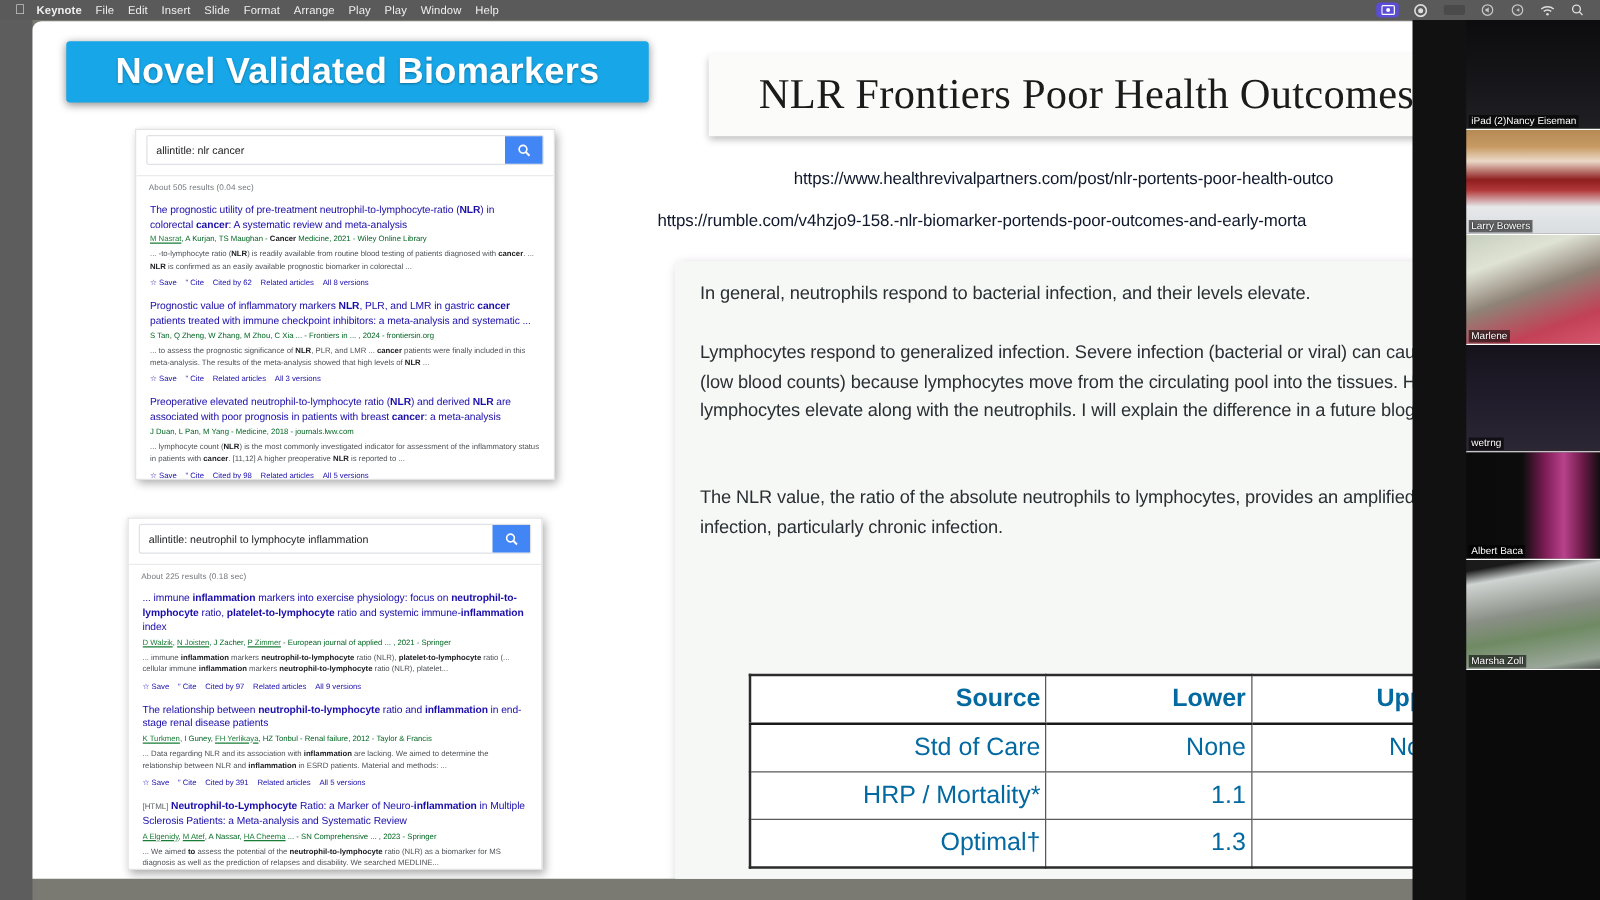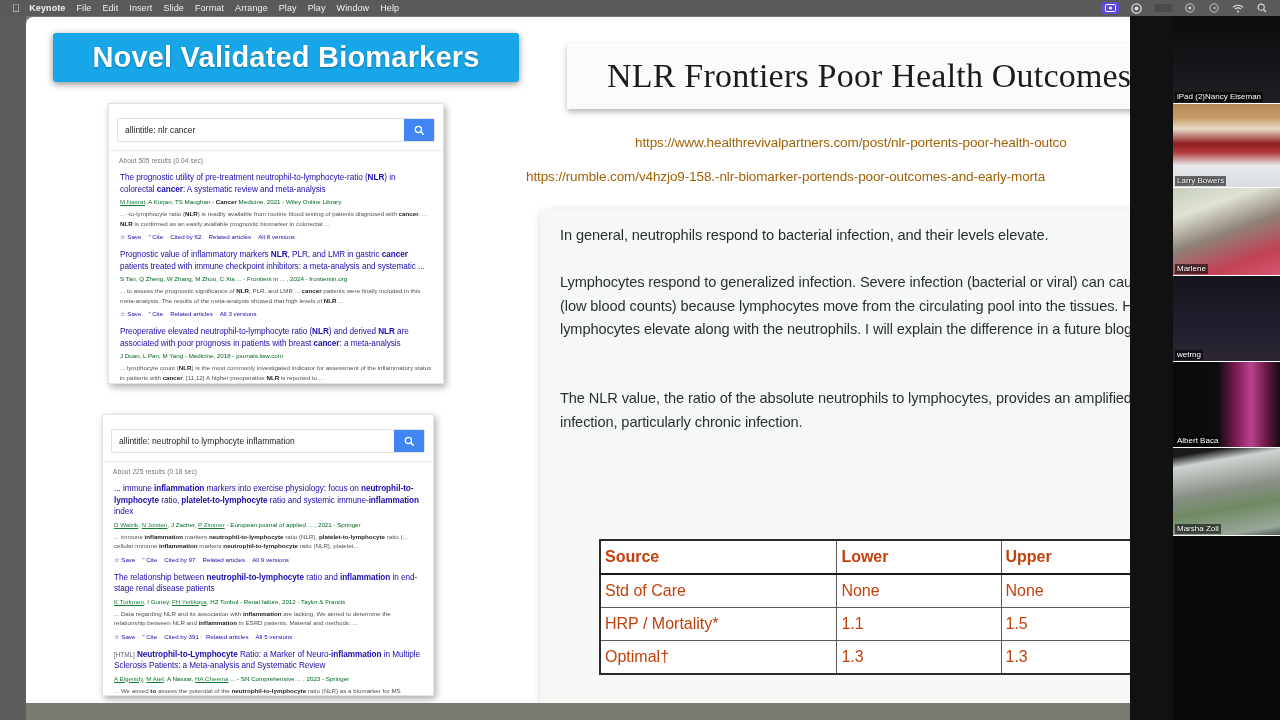--- a/index.html
+++ b/index.html
@@ -62,21 +62,21 @@
     position: absolute; background: #ffffff;
     box-shadow: 2px 3px 7px rgba(0,0,0,.33);
     border: 1px solid #e3e3e3;
     overflow: hidden;
   }
   #gs-card-1 { left: 82px; top: 86px; width: 336px; height: 281px; }
   #gs-card-2 { left: 76px; top: 397px; width: 332px; height: 282px; }
 
   .gs-searchbar {
     display: flex; align-items: stretch; height: 24px;
-    margin: 14px 8px 0 8px;
+    margin: 4px 8px 0 8px;
     border: 1px solid #dfe1e5; border-radius: 2px;
     background: #fff;
     gap: 43px;
   }
   .gs-query {
     flex: 1; display: flex; align-items: center;
     padding-left: 7px; font-size: 8.5px; color: #202124;
     white-space: nowrap; overflow: hidden;
   }
   .gs-searchbtn {
@@ -116,21 +116,21 @@
   #blog-head {
     position: absolute; left: 541px; top: 26px; width: 620px; height: 66px;
     background: #fbfbf9; box-shadow: 0 3px 6px rgba(0,0,0,.28);
     display: flex; align-items: center;
   }
   #blog-head span {
     font-family: "Liberation Serif", serif; font-size: 34px; color: #1b1b1b;
     padding-left: 40px; white-space: nowrap; letter-spacing: .2px;
   }
   .blog-url {
-    position: absolute; font-size: 13.5px; color: #a16207; white-space: nowrap;
+    position: absolute; font-size: 13.5px; color: #0f172a; white-space: nowrap;
     letter-spacing: -.1px;
   }
   #blog-url-1 { left: 609px; top: 118px; }
   #blog-url-2 { left: 500px; top: 152px; }
 
   #blog-body {
     position: absolute; left: 514px; top: 192px; width: 676px; height: 500px;
     background: #f6f8f6; box-shadow: 3px 4px 9px rgba(0,0,0,.3);
     overflow: hidden;
   }
@@ -147,22 +147,22 @@
     background: #f7ee6a; padding: 2px 6px 3px 6px;
     font-size: 22px; color: #2b2b2b; white-space: nowrap;
   }
 
   
   #ref-table {
     position: absolute; left: 59px; top: 330px; width: 566px;
     border: 2px solid #2b2b2b; border-collapse: collapse; background: #fff;
   }
   #ref-table td, #ref-table th {
-    border: 1px solid #5a5a5a; text-align: left;
-    font-size: 16px; color: #c2410c; padding: 7px 4px; font-weight: normal;
+    border: 1px solid #5a5a5a; text-align: right;
+    font-size: 20px; color: #0369a1; padding: 7px 4px; font-weight: normal;
   }
   #ref-table thead th { font-weight: bold; border-bottom: 2px solid #1a1a1a; }
   #ref-table col.c1 { width: 42%; }
 
   
   #tiles {
     position: absolute; right: 0; top: 16px; width: 150px; height: 704px;
     z-index: 50; background: #111;
   }
   .tile {

